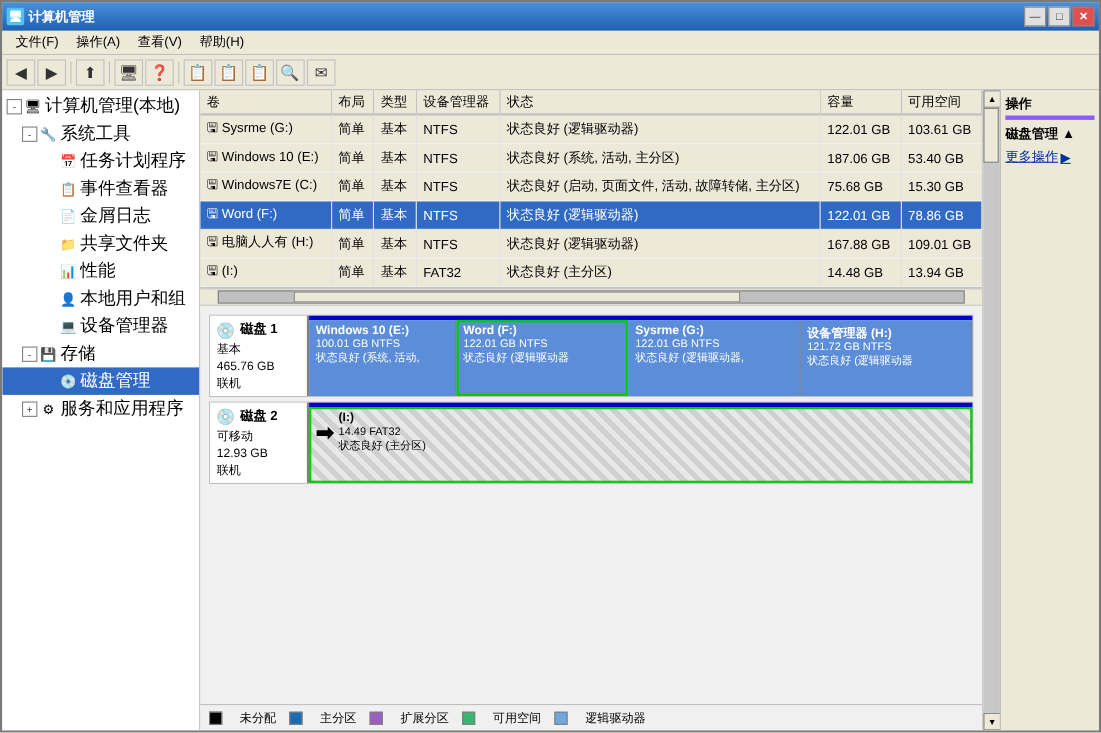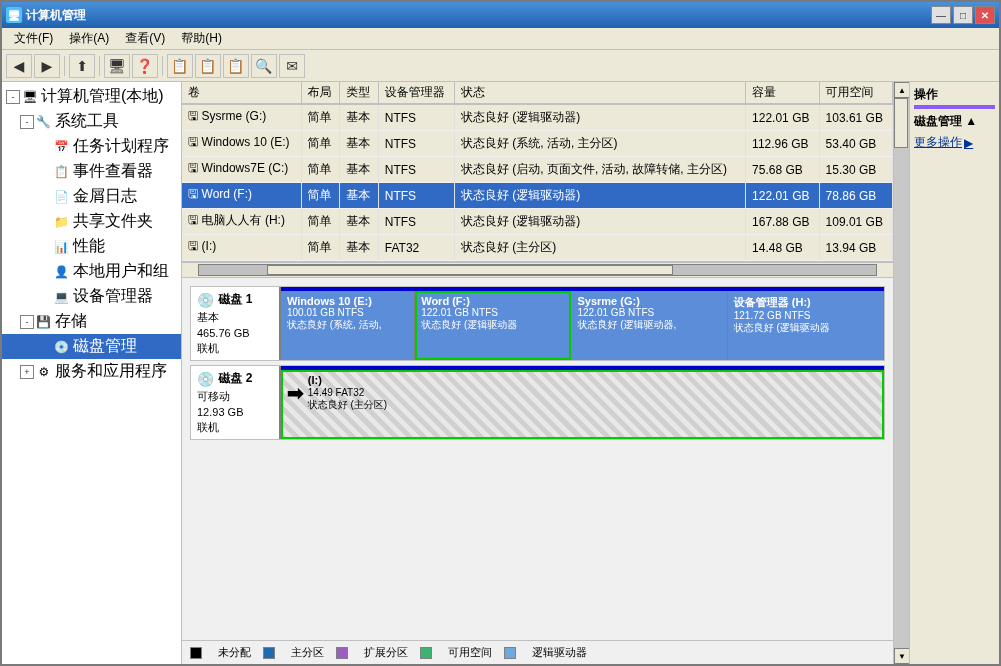--- a/index.html
+++ b/index.html
@@ -429,21 +429,21 @@
       <td>状态良好 (逻辑驱动器)</td>
       <td>122.01 GB</td>
       <td>103.61 GB</td>
     </tr>
               <tr>
       <td>🖫 Windows 10 (E:)</td>
       <td>简单</td>
       <td>基本</td>
       <td>NTFS</td>
       <td>状态良好 (系统, 活动, 主分区)</td>
-      <td>112.96 GB</td>
+      <td>187.06 GB</td>
       <td>53.40 GB</td>
     </tr>
               <tr>
       <td>🖫 Windows7E (C:)</td>
       <td>简单</td>
       <td>基本</td>
       <td>NTFS</td>
       <td>状态良好 (启动, 页面文件, 活动, 故障转储, 主分区)</td>
       <td>75.68 GB</td>
       <td>15.30 GB</td>

